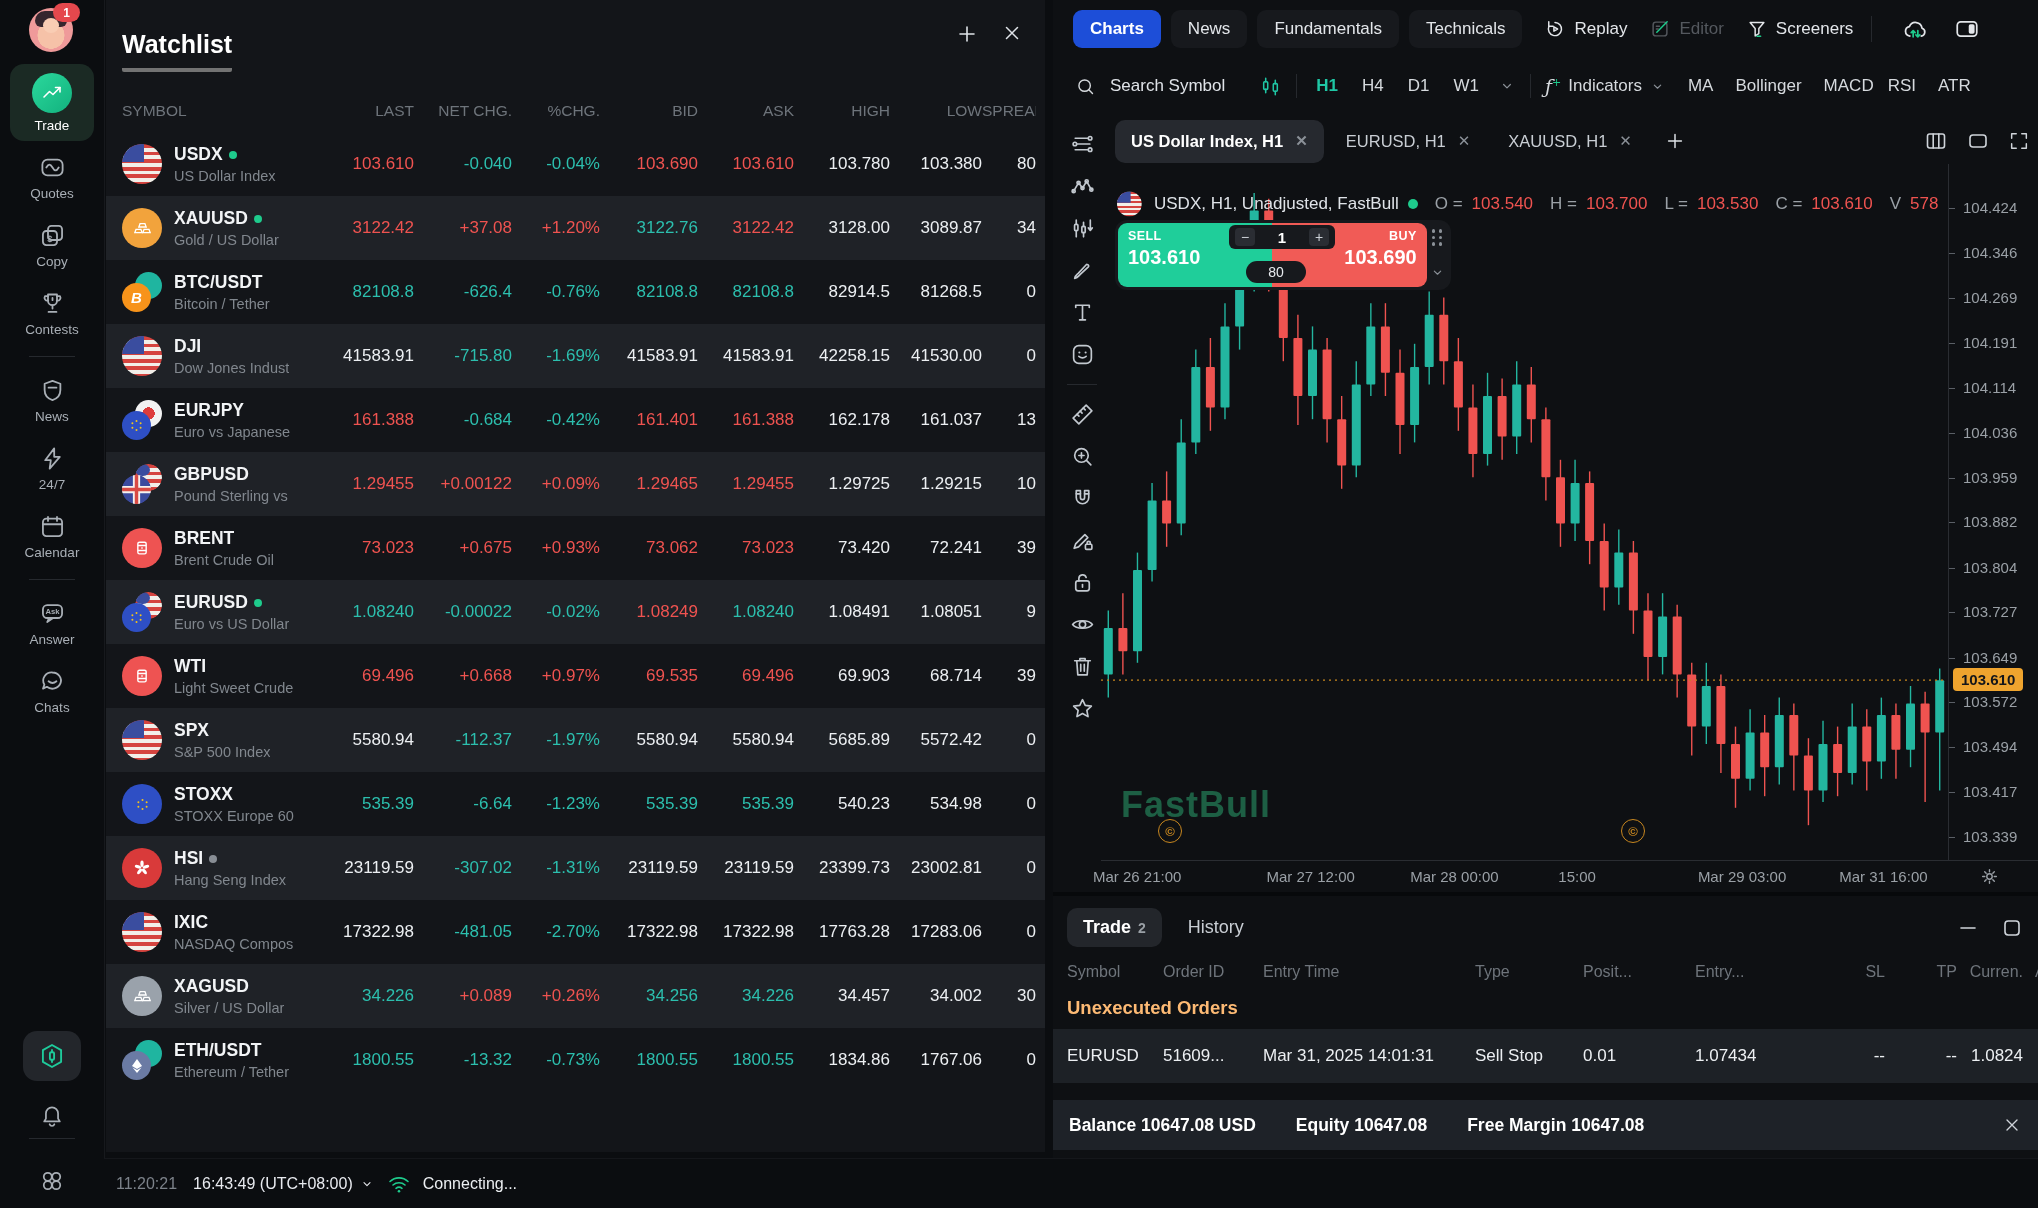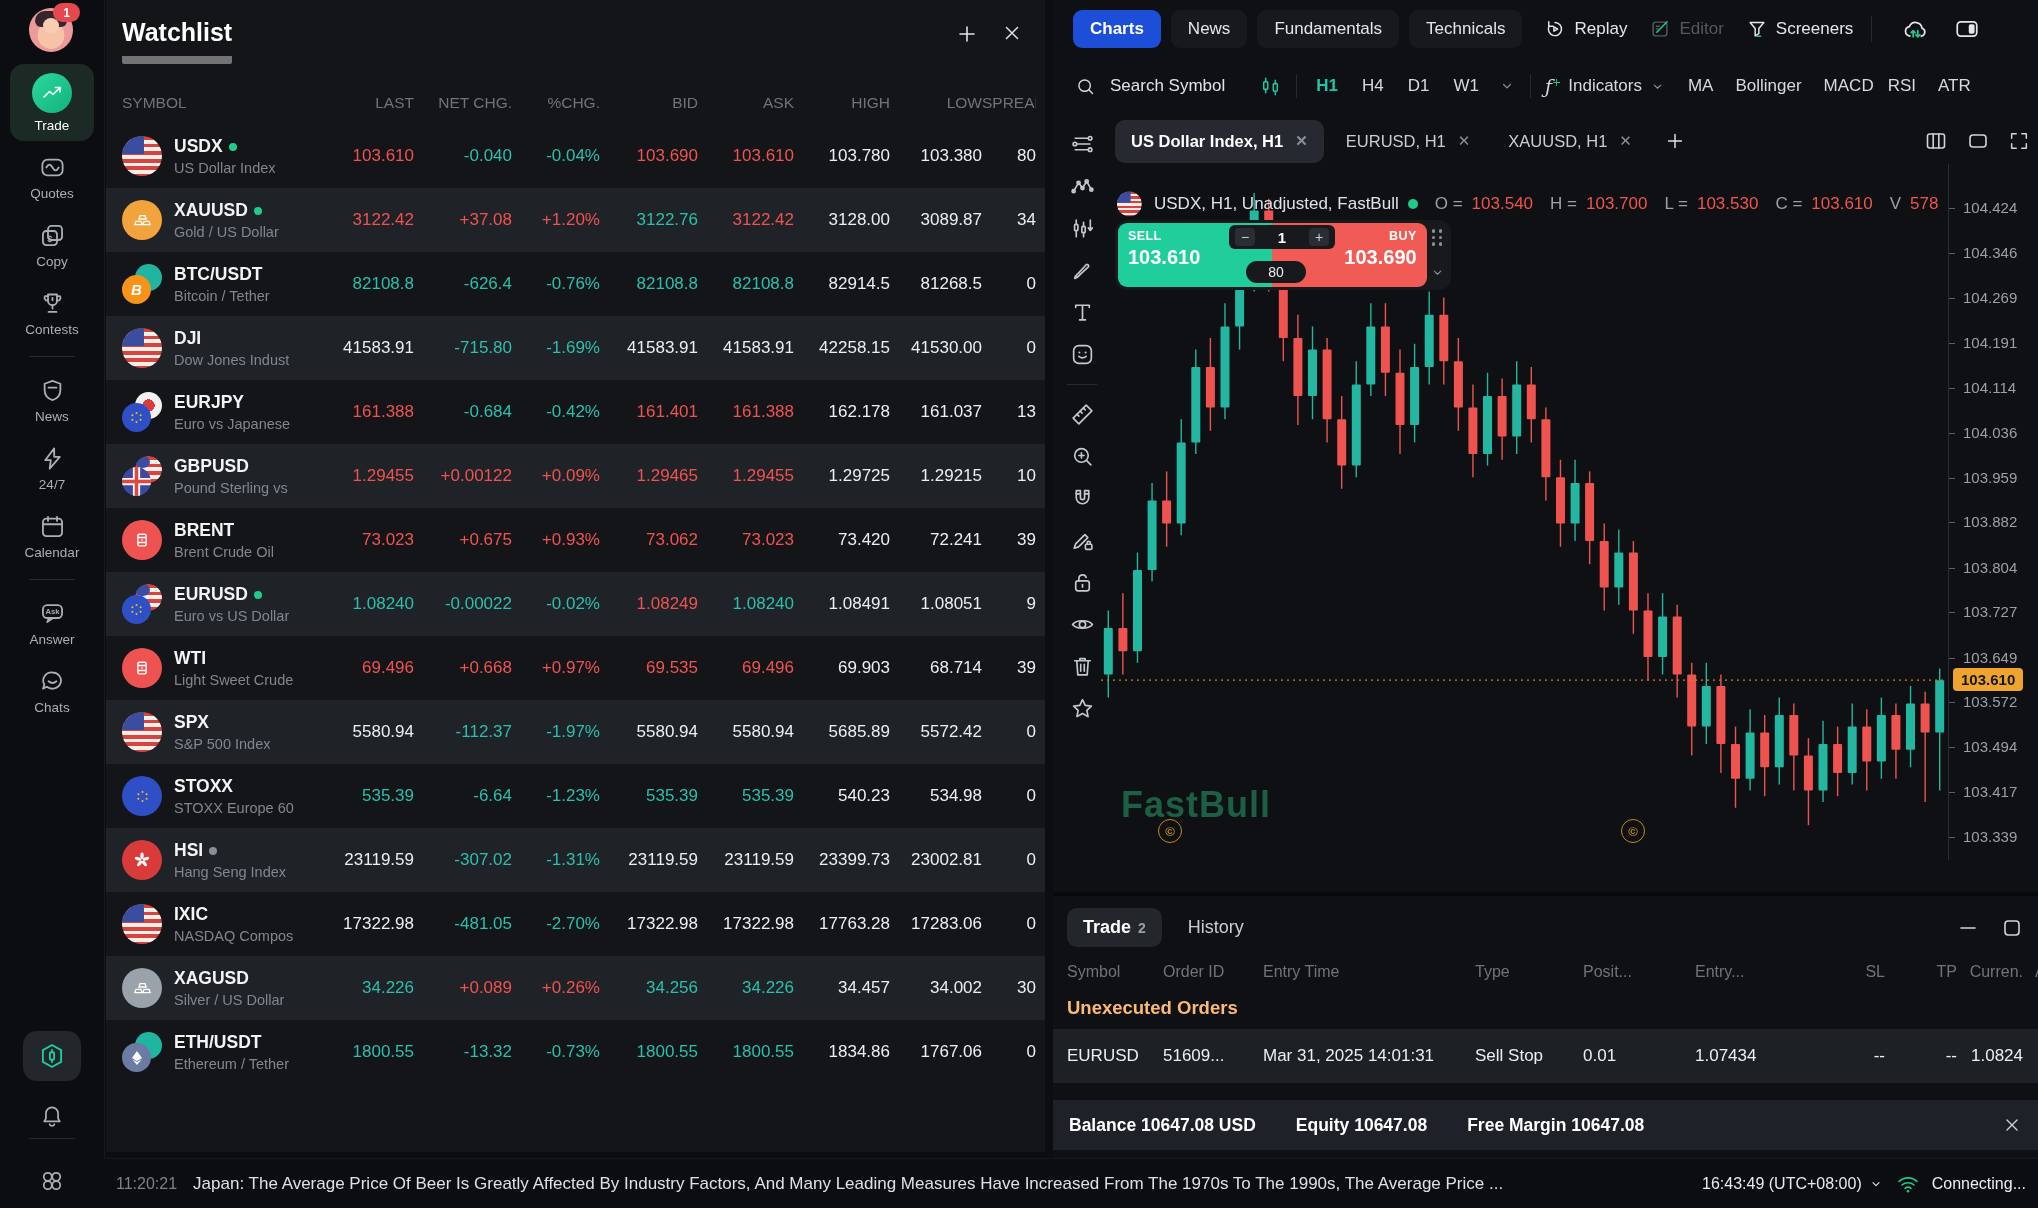--- a/index.html
+++ b/index.html
@@ -20,21 +20,21 @@
   .side-item.active .si-badge-circle{background:linear-gradient(135deg,#2bd89c,#12b27e);color:#fff;border-radius:50%;width:40px;height:40px;display:flex;align-items:center;justify-content:center;}
   .side-div{width:46px;height:1px;background:#26292e;margin:9px 0;}
   .side-bottom{margin-top:auto;display:flex;flex-direction:column;align-items:center;padding-bottom:14px;}
   .hex-btn{width:58px;height:50px;background:#23262b;border-radius:14px;display:flex;align-items:center;justify-content:center;color:#1ecb9b;cursor:pointer;}
   .bell-btn{margin-top:22px;color:#a9afb6;cursor:pointer;}
   .apps-btn{margin-top:20px;color:#a9afb6;cursor:pointer;}
 
   
   #watchlist{position:absolute;left:106px;top:0;width:939px;height:1152px;background:#131519;}
   .wl-head{display:flex;align-items:flex-start;justify-content:space-between;padding:18px 22px 0 16px;}
-  .wl-title{font-size:25px;font-weight:bold;color:#fff;display:inline-block;padding-bottom:9px;border-bottom:8px solid #737373;border-radius:2px;}
+  .wl-title{font-size:25px;font-weight:bold;color:#fff;display:inline-block;padding-bottom:9px;border-bottom:4px solid #737373;border-radius:2px;margin-top:12px;}
   .wl-actions{display:flex;gap:22px;color:#dfe3e8;margin-top:4px;}
   .wl-actions span{cursor:pointer;}
   .wl-grid{display:grid;grid-template-columns:204px 88px 98px 88px 98px 96px 96px 92px 54px;align-items:center;}
   .wl-cols{padding:30px 6px 12px 16px;color:#6e747b;font-size:15.5px;overflow:hidden;}
   .wl-cols span{text-align:right;white-space:nowrap;overflow:hidden;}
   .wl-cols span:first-child{text-align:left;}
   .wl-row{height:64px;padding:0 6px 0 16px;font-size:17px;cursor:pointer;}
   .wl-row:nth-child(even){background:#1f2227;}
   .wl-row .cell{text-align:right;white-space:nowrap;}
   .sym-cell{display:flex;align-items:center;gap:12px;text-align:left;min-width:0;}
@@ -1033,20 +1033,34 @@
           <span class="ax-tick" style="top:538px"></span>
           <span class="ax-lab" style="top:529px">103.572</span>
           <span class="ax-tick" style="top:583px"></span>
           <span class="ax-lab" style="top:574px">103.494</span>
           <span class="ax-tick" style="top:628px"></span>
           <span class="ax-lab" style="top:619px">103.417</span>
           <span class="ax-tick" style="top:673px"></span>
           <span class="ax-lab" style="top:664px">103.339</span>
           <span class="price-badge" style="top:504px">103.610</span>
         </div>
+      <div id="xaxis">
+        <span class="gear" id="gear-ic">
+            <svg class="ic" viewBox="0 0 24 24" width="21" height="21">
+              <circle cx="12" cy="12" r="3.1"></circle>
+              <path d="M12 4.2 V6.6 M12 17.4 V19.8 M4.2 12 H6.6 M17.4 12 H19.8 M6.5 6.5 L8.2 8.2 M15.8 15.8 L17.5 17.5 M17.5 6.5 L15.8 8.2 M8.2 15.8 L6.5 17.5"></path>
+            </svg>
+          </span>
+      <span class="x-lab" style="left: -8px;">Mar 26 21:00</span>
+          <span class="x-lab" style="left: 165.43px;">Mar 27 12:00</span>
+          <span class="x-lab" style="left: 309.25px;">Mar 28 00:00</span>
+          <span class="x-lab" style="left: 457.3px;">15:00</span>
+          <span class="x-lab" style="left: 596.89px;">Mar 29 03:00</span>
+          <span class="x-lab" style="left: 738.172px;">Mar 31 16:00</span>
+        </div>
       <div id="legend">
         <span class="leg-flag" id="leg-flag">
             <span class="flag">
               <i style="position:absolute;inset:0;background:repeating-linear-gradient(180deg,#d5443f 0 3.8px,#f2efe9 3.8px 7.6px)"></i>
               <i style="position:absolute;left:0;top:0;width:54%;height:46%;background:#3a4d9f"></i>
             </span>
           </span>
         <span>USDX, H1, Unadjusted, FastBull</span>
         <span class="leg-dot"></span>
         <span class="leg-k">O =</span>
@@ -1159,21 +1173,20 @@
       <span class="x" id="bb-close">
           <svg class="ic" viewBox="0 0 24 24" width="20" height="20">
             <path d="M6 6 L18 18 M18 6 L6 18"></path>
           </svg>
         </span>
     </div>
   </section>
 
   <footer id="statusbar">
     <span id="sb-time">11:20:21</span>
-    <span id="sb-news">Japan: The Average Price Of Beer Is Greatly Affected By Industry Factors, And Many Leading Measures Have Increased From The 1970s To The 1990s, The Average Price ...</span>
     <span id="sb-right">
       <span id="sb-server">
           <span>16:43:49 (UTC+08:00)</span>
           <span id="sb-chev">
             <svg class="ic" viewBox="0 0 24 24" width="16" height="16">
               <path d="M7.5 10 L12 14.5 L16.5 10"></path>
             </svg>
           </span>
         </span>
       <span id="sb-wifi" style="color:#1ecb8c">

